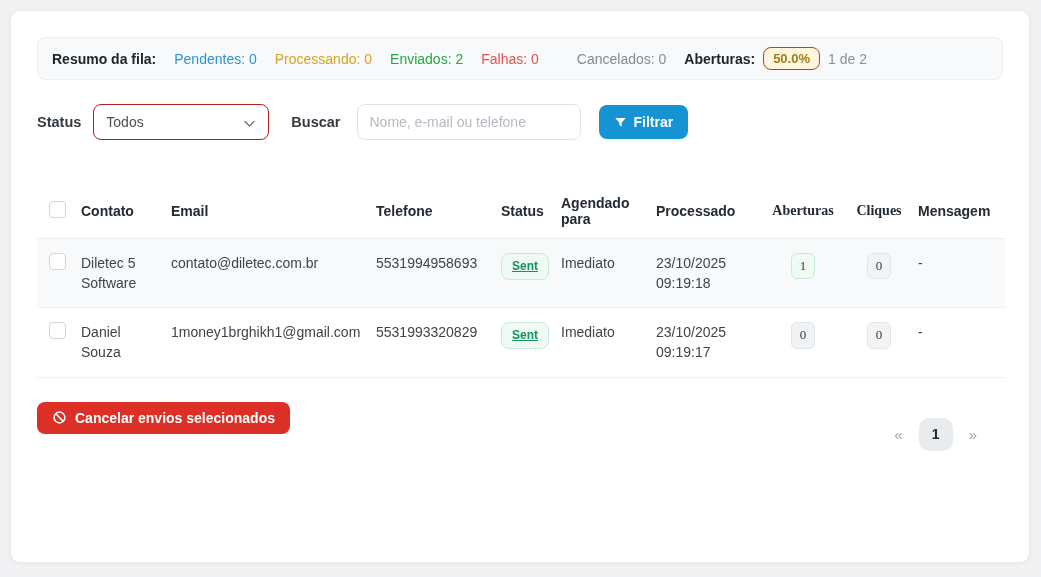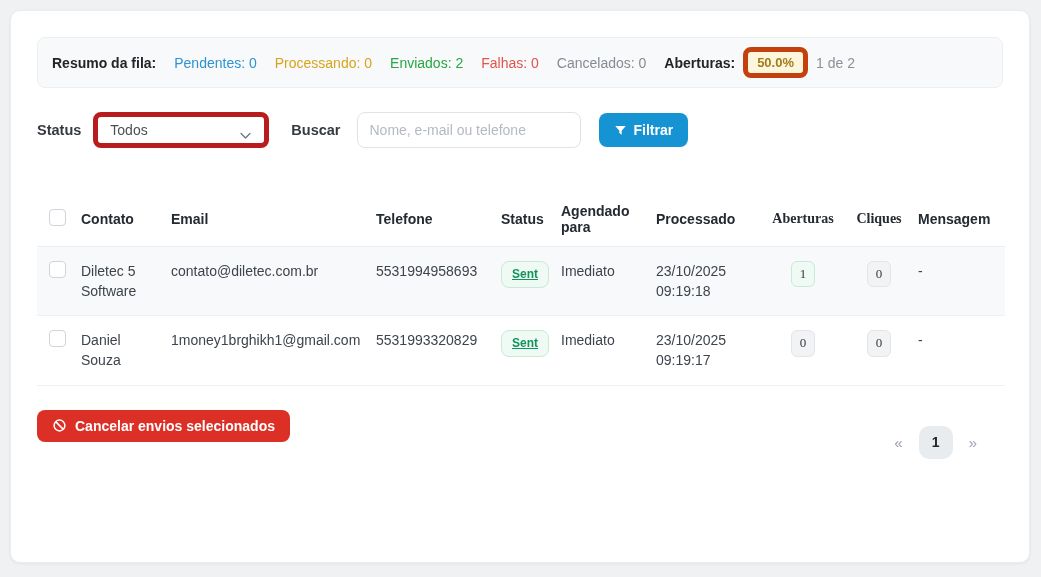--- a/index.html
+++ b/index.html
@@ -38,35 +38,35 @@
   .summary-bar {
     display:flex; align-items:center; flex-wrap:nowrap;
     background:#f8f9fa; border:1px solid #eceef0; border-radius:8px;
     padding:9px 14px; gap:18px; white-space:nowrap;
   }
   .summary-title { font-weight:700; color:#212529; }
   .stat-pendentes   { color:#2e93d1; }
   .stat-processando { color:#d9a41b; }
   .stat-enviados    { color:#28a745; }
   .stat-falhas      { color:#e2534b; }
-  .stat-cancelados  { color:#848b92; }
+  .stat-cancelados  { color:#848b92;margin-left:20px; }
   .summary-group { display:inline-flex; align-items:center; gap:8px; }
   .summary-group .grp-label { font-weight:700; color:#212529; }
   .badge-pct {
     border-radius:8px; padding:3px 9px; font-size:13px; font-weight:600;
   }
-  .badge-pct.yellow { background:#fdf6dd; border:5px solid #c2410c; color:#a07d1a; }
+  .badge-pct.yellow { background:#fdf6dd; border:1px solid #c2410c; color:#a07d1a; }
   .badge-pct.red    { background:#fdedef; border:1px solid #f7d4da; color:#d64545; }
   .grp-detail { color:#8a9199; }
   
   .filter-row { display:flex; align-items:center; margin-top:24px; gap:12px; }
   .filter-label { font-weight:700; color:#343a40; font-size:14.5px; }
   .status-select {
     position:relative; width:176px; height:36px;
-    border:5px solid #b91c1c; border-radius:8px; background:#fff;
+    border:1px solid #b91c1c; border-radius:8px; background:#fff;
     display:flex; align-items:center; padding:0 12px;
     color:#495057; cursor:pointer;
   }
   .status-select svg { position:absolute; right:12px; top:12px; }
   .search-input {
     width:224px; height:36px;
     border:1px solid #dfe3e7; border-radius:8px;
     padding:0 12px; font-size:14px; color:#495057;
     font-family:"Liberation Sans", sans-serif;
     margin-left:4px;

